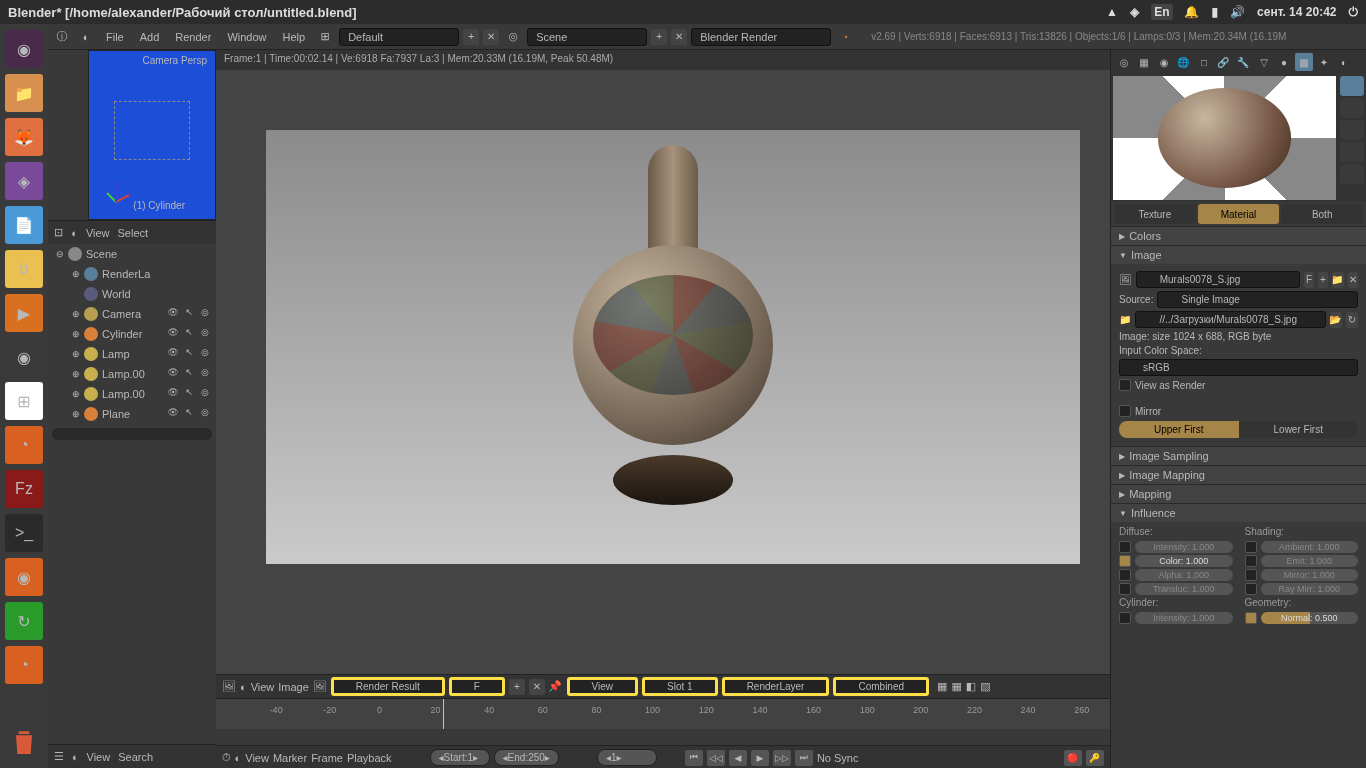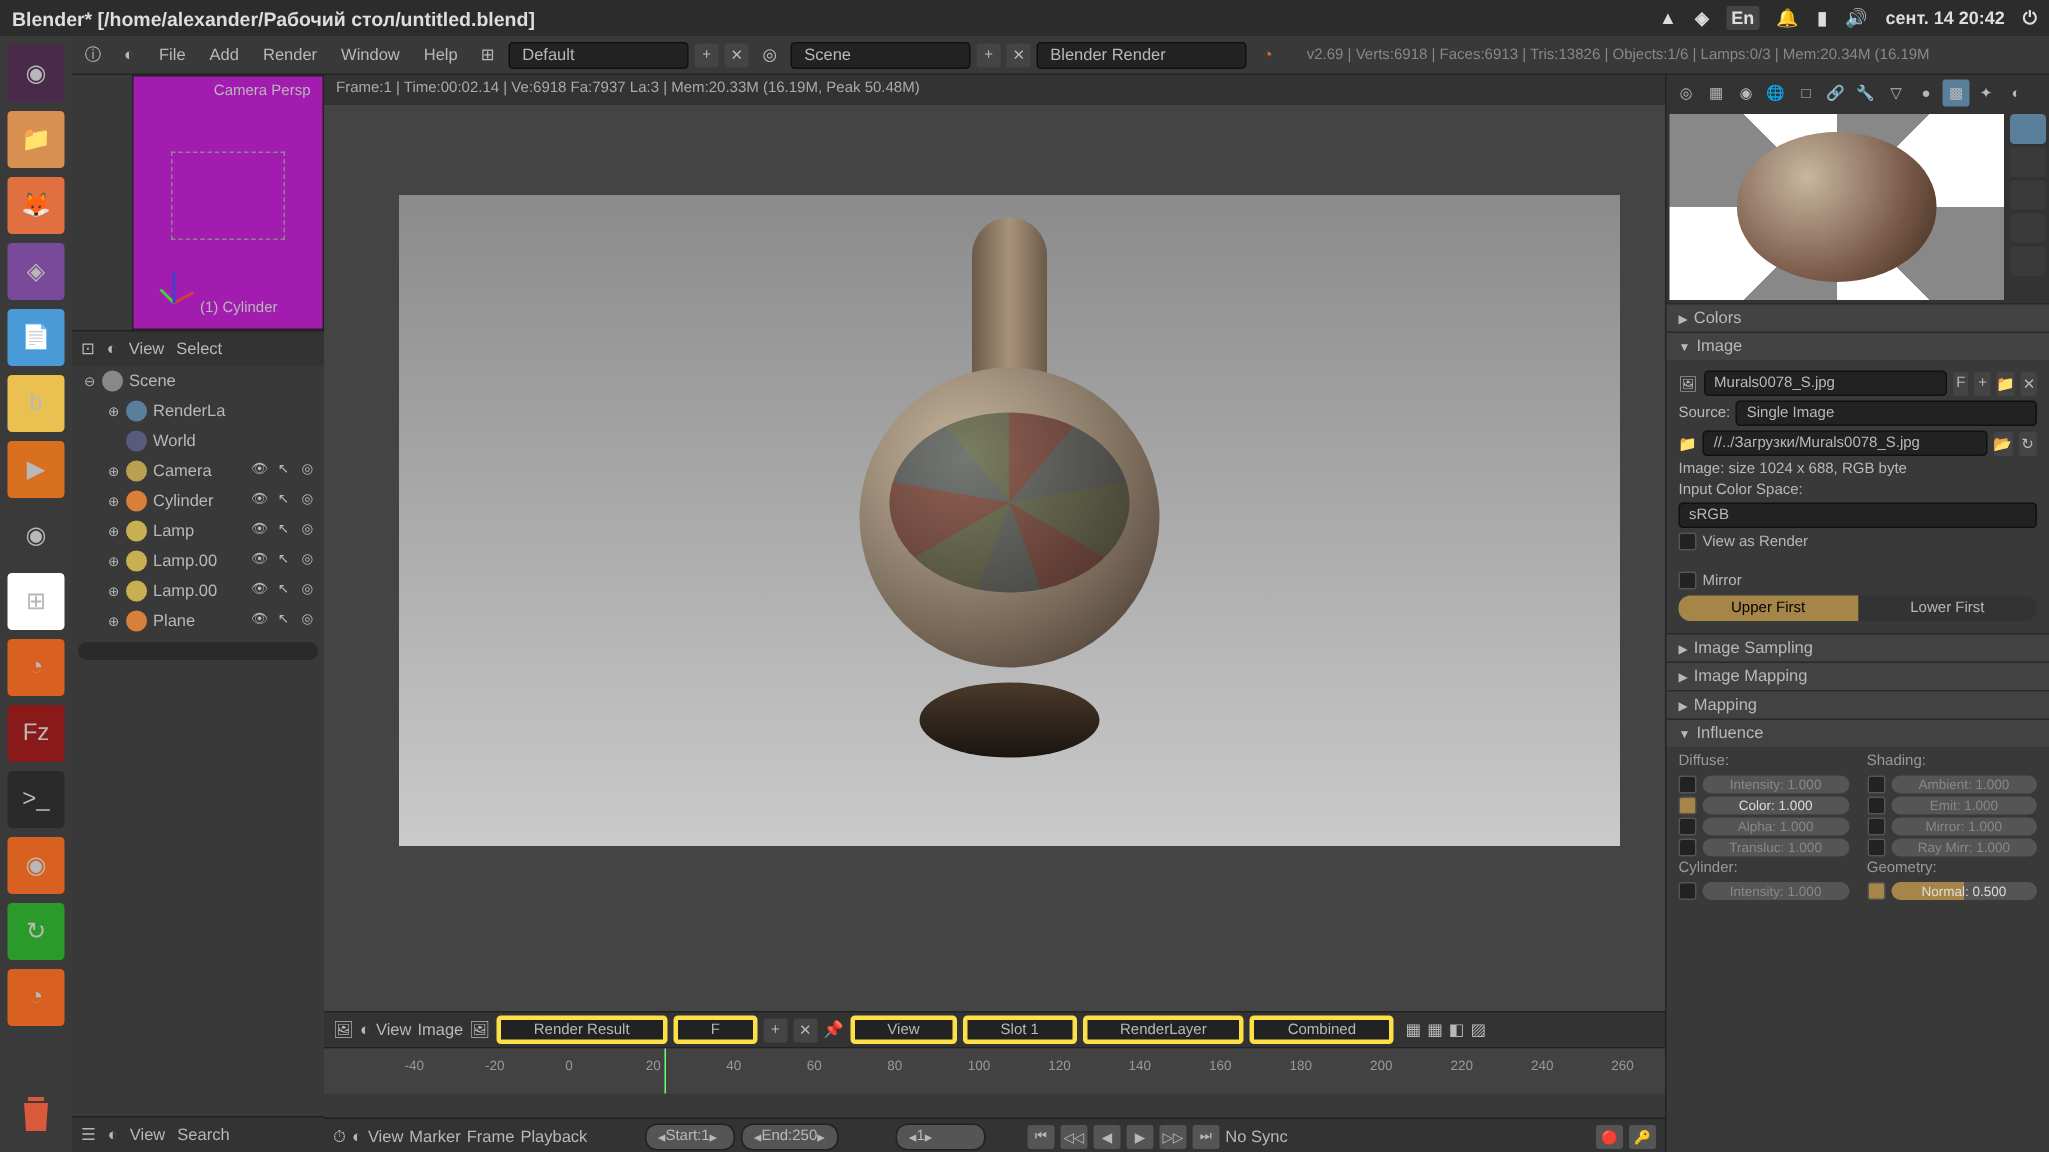--- a/index.html
+++ b/index.html
@@ -20,21 +20,21 @@
 
 .launcher { position: absolute; top: 24px; left: 0; width: 48px; bottom: 0; background: #3a3a3a; display: flex; flex-direction: column; align-items: center; padding-top: 6px; gap: 6px; }
 .launcher-item { width: 38px; height: 38px; border-radius: 3px; background: #555; display: flex; align-items: center; justify-content: center; }
 .trash-icon { position: absolute; bottom: 10px; left: 8px; width: 32px; height: 32px; }
 
 
 .main-area { position: absolute; top: 50px; left: 48px; right: 0; bottom: 0; display: flex; }
 
 
 .left-panel { width: 168px; display: flex; flex-direction: column; background: #393939; }
-.camera-preview { height: 170px; background: #a21caf; border: 1px solid #222; position: relative; font-size: 10px; padding: 4px; margin-left: 40px; }
+.camera-preview { height: 170px; background: #1d4ed8; border: 1px solid #222; position: relative; font-size: 10px; padding: 4px; margin-left: 40px; }
 .camera-preview-title { position: absolute; top: 4px; right: 8px; }
 .camera-preview-obj { position: absolute; bottom: 8px; right: 30px; font-size: 10px; }
 .camera-frame { position: absolute; top: 30%; left: 20%; width: 60%; height: 35%; border: 1px dashed #888; }
 .axis-widget { position: absolute; bottom: 12px; left: 12px; width: 30px; height: 30px; }
 
 .outliner-header { height: 24px; background: #333; display: flex; align-items: center; gap: 8px; padding: 0 6px; font-size: 11px; border-top: 1px solid #222; }
 .outliner-tree { flex: 1; background: #393939; font-size: 11px; overflow: auto; }
 .tree-row { display: flex; align-items: center; height: 20px; padding-left: 4px; }
 .tree-row.root { padding-left: 8px; }
 .tree-row.child1 { padding-left: 24px; }
@@ -82,21 +82,21 @@
 .mode-btn { height: 20px; background: #3a3a3a; border-radius: 3px; }
 .mode-btn.active { background: #5a7f9a; }
 
 .tab-row { display: flex; height: 20px; margin: 2px; }
 .tab { flex: 1; background: #333; font-size: 10px; display: flex; align-items: center; justify-content: center; border-radius: 3px; margin: 0 1px; }
 .tab.active { background: #a68548; color: #000; }
 
 .panel-header { background: #424242; padding: 3px 8px; font-size: 11px; display: flex; align-items: center; gap: 4px; border-top: 1px solid #2a2a2a; }
 .panel-header .arrow { font-size: 8px; }
 .panel-body { padding: 4px 8px; font-size: 10px; }
-.text-input { background: #222; border: 1px solid #111; border-radius: 3px; padding: 2px 6px; width: 100%; color: #b8b8b8; font-size: 10px; }
+.text-input { background: #222; border: 1px solid #111; border-radius: 3px; padding: 2px 23px; width: 100%; color: #b8b8b8; font-size: 10px; }
 .prop-row { display: flex; align-items: center; gap: 4px; margin: 3px 0; }
 .prop-label { flex: 0 0 auto; }
 .toggle-pill { display: flex; margin: 4px 0; }
 .toggle-pill .pill { flex: 1; background: #333; font-size: 10px; text-align: center; padding: 3px 16px; }
 .toggle-pill .pill.active { background: #a68548; color: #000; }
 .toggle-pill .pill:first-child { border-radius: 8px 0 0 8px; }
 .toggle-pill .pill:last-child { border-radius: 0 8px 8px 0; }
 .influence-grid { display: grid; grid-template-columns: 1fr 1fr; gap: 2px 12px; font-size: 10px; }
 .inf-col-head { color: #999; margin-bottom: 2px; }
 .inf-row { display: flex; align-items: center; gap: 4px; }
@@ -379,20 +379,25 @@
       </div>
       <div class="preview-modes">
         <div class="mode-btn active"></div>
         <div class="mode-btn"></div>
         <div class="mode-btn"></div>
         <div class="mode-btn"></div>
         <div class="mode-btn"></div>
       </div>
     </div>
 
+    <div class="tab-row">
+      <div class="tab">Texture</div>
+      <div class="tab active">Material</div>
+      <div class="tab">Both</div>
+    </div>
 
     <div class="panel-header">
         <span class="arrow">▶</span>
         <span>Colors</span>
       </div>
     <div class="panel-header">
         <span class="arrow">▼</span>
         <span>Image</span>
       </div>
 

